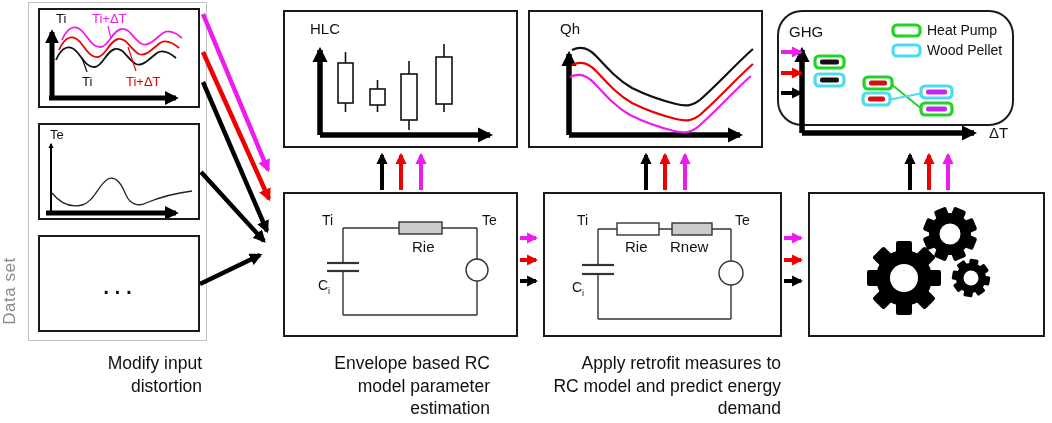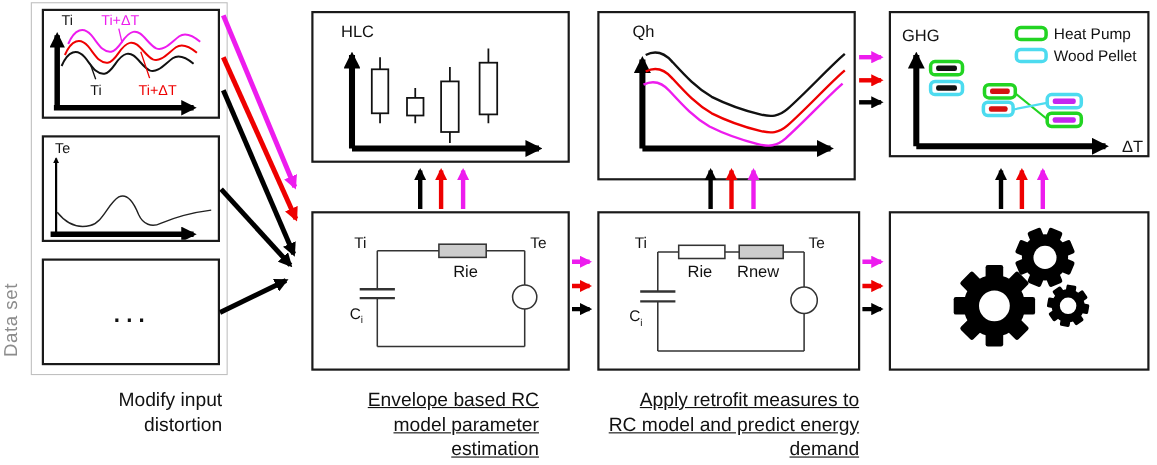--- a/index.html
+++ b/index.html
@@ -65,32 +65,32 @@
         <rect x="85" y="77" width="15" height="16"></rect>
         <line x1="124" y1="49" x2="124" y2="118"></line>
         <rect x="116" y="62" width="16" height="46"></rect>
         <line x1="159" y1="32" x2="159" y2="100"></line>
         <rect x="151" y="45" width="16" height="47"></rect>
       </g>
       <text x="25" y="22" font-size="15" fill="#111">HLC</text>
     </svg>
   </div>
 
-  <div class="box" style="left:543px;top:10px;width:235px;height:154px;">
+  <div class="box" style="left:528px;top:10px;width:235px;height:138px;">
     <svg width="231" height="134" viewBox="0 0 231 134">
       <line x1="39" y1="123" x2="39" y2="42" stroke="#000" stroke-width="5.5" marker-end="url(#ah-k)"></line>
       <line x1="39" y1="123" x2="210" y2="123" stroke="#000" stroke-width="5.5" marker-end="url(#ah-k)"></line>
       <path d="M42,38 C50,34 58,35 66,44 C78,57 88,68 102,76 C118,84 134,89 146,92 C156,94.5 163,94 171,87 C188,72 210,48 223,37" fill="none" stroke="#111" stroke-width="2.2"></path>
       <path d="M42,38 C50,34 58,35 66,44 C78,57 88,68 102,76 C118,84 134,89 146,92 C156,94.5 163,94 171,87 C188,72 210,48 223,37" transform="translate(0,15)" fill="none" stroke="#EE0000" stroke-width="2.2"></path>
       <path d="M42,38 C50,34 58,35 66,44 C78,57 88,68 102,76 C118,84 134,89 146,92 C156,94.5 163,94 171,87 C188,72 210,48 223,37" transform="translate(-2,27)" fill="none" stroke="#ED1CEE" stroke-width="2.2"></path>
       <text x="30" y="22" font-size="15" fill="#111">Qh</text>
     </svg>
   </div>
 
-  <div class="box" style="left:808px;top:10px;width:237px;height:133px;">
+  <div class="box" style="left:777px;top:10px;width:237px;height:116px;border-radius:25px;">
     <svg width="233" height="134" viewBox="0 0 233 134">
       <line x1="23" y1="121" x2="23" y2="38" stroke="#000" stroke-width="5.5" marker-end="url(#ah-k)"></line>
       <line x1="23" y1="121" x2="195" y2="121" stroke="#000" stroke-width="5.5" marker-end="url(#ah-k)"></line>
       <text x="10" y="25" font-size="15" fill="#111">GHG</text>
       <text x="210" y="126" font-size="15" fill="#111">ΔT</text>
 
       <rect x="114" y="13" width="27" height="11" rx="4" fill="#fff" stroke-width="3.2" stroke="#22D422"></rect>
       <text x="148" y="23" font-size="14" fill="#111">Heat Pump</text>
       <rect x="114" y="33" width="27" height="11" rx="4" fill="#fff" stroke-width="3.2" stroke="#4DDBEF"></rect>
       <text x="148" y="43" font-size="14" fill="#111">Wood Pellet</text>
@@ -205,22 +205,22 @@
           <rect x="156.5" y="65" width="9" height="9" rx="1.5" transform="rotate(280 161 84)"></rect>
           <rect x="156.5" y="65" width="9" height="9" rx="1.5" transform="rotate(325 161 84)"></rect>
         </g>
         <circle cx="161" cy="84" r="15"></circle>
         <circle cx="161" cy="84" r="7.5" fill="#fff"></circle>
       </g>
     </svg>
   </div>
 
   <div class="caption" style="left:52px;top:352px;width:150px;">Modify input distortion</div>
-  <div class="caption" style="left:290px;top:352px;width:200px;text-decoration:underline;">Envelope based RC model parameter estimation</div>
-  <div class="caption" style="left:553px;top:352px;width:228px;text-decoration:underline;">Apply retrofit measures to RC model and predict energy demand</div>
+  <div class="caption" style="left:290px;top:352px;width:200px;">Envelope based RC model parameter estimation</div>
+  <div class="caption" style="left:553px;top:352px;width:228px;">Apply retrofit measures to RC model and predict energy demand</div>
 
   <svg id="overlay" width="1052" height="423" viewBox="0 0 1052 423">
     <defs>
       <marker id="ah-k" viewBox="0 0 4 4" markerWidth="2.8" markerHeight="2.8" refX="3.2" refY="2" orient="auto" markerUnits="strokeWidth">
         <path d="M0,0 L4,2 L0,4 Z" fill="#000"></path>
       </marker>
       <marker id="ah-r" viewBox="0 0 4 4" markerWidth="2.8" markerHeight="2.8" refX="3.2" refY="2" orient="auto" markerUnits="strokeWidth">
         <path d="M0,0 L4,2 L0,4 Z" fill="#EE0000"></path>
       </marker>
       <marker id="ah-m" viewBox="0 0 4 4" markerWidth="2.8" markerHeight="2.8" refX="3.2" refY="2" orient="auto" markerUnits="strokeWidth">

